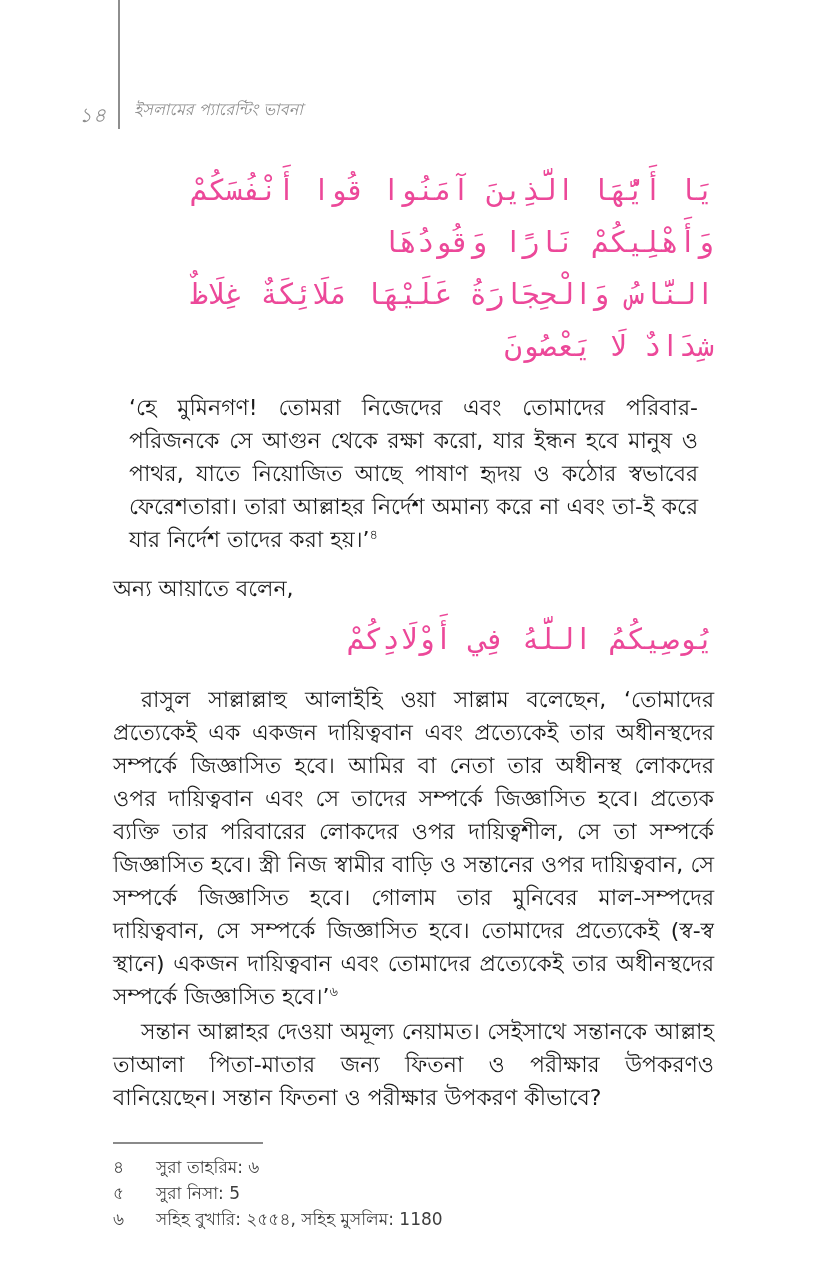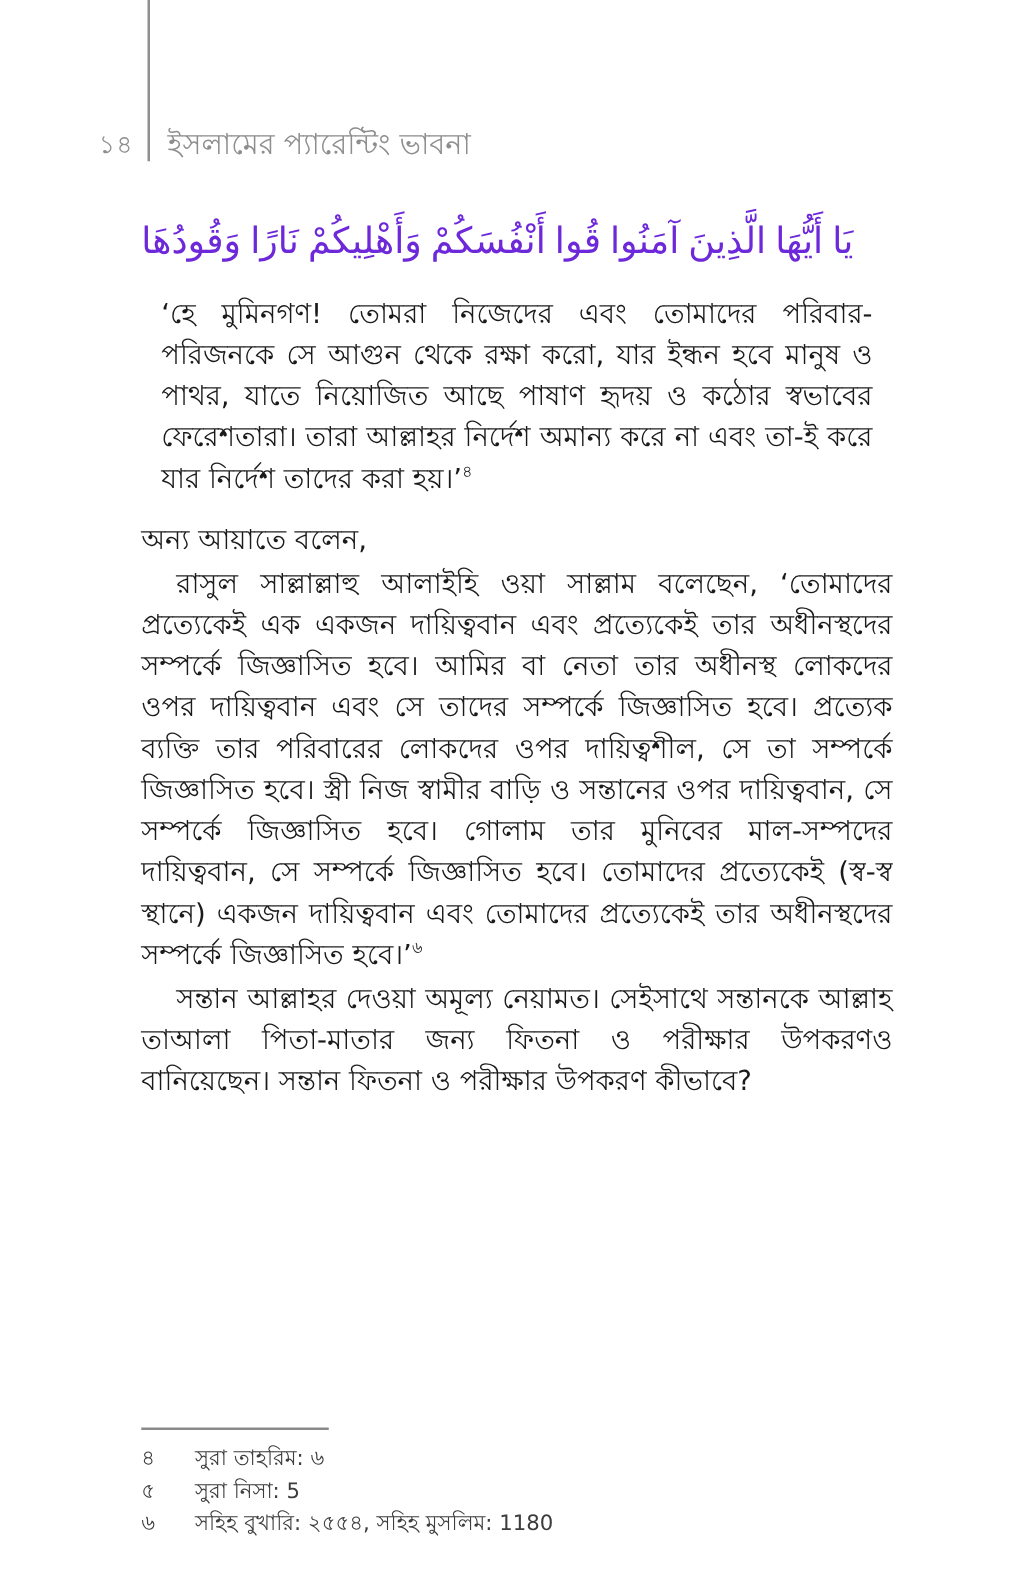--- a/index.html
+++ b/index.html
@@ -21,56 +21,57 @@
     height: 129px;
     background: #8e8e8e;
   }
   .running-head {
     position: absolute;
     top: 97px;
     left: 0;
     width: 695px;
     height: 32px;
     color: #8e8e8e;
+    font-style: italic;
   }
   .page-num {
     position: absolute;
     left: 55px;
     top: 3px;
     width: 52px;
     text-align: right;
     font-size: 20px;
     letter-spacing: 1px;
   }
   .book-title {
     position: absolute;
     left: 134px;
     top: 0;
-    font-size: 23px;
+    font-size: 16px;
   }
   .content {
     position: absolute;
     left: 113px;
     top: 152px;
     width: 601px;
     font-size: 22px;
     line-height: 33px;
     color: #1a1a1a;
     text-align: justify;
   }
   .para { margin: 0; }
   .arabic {
     direction: rtl;
-    text-align: left;
+    text-align: right;
     font-size: 29px;
     line-height: 52px;
-    color: #6d28d9;
+    color: #ec4899;
     margin-top: 15px;
     margin-bottom: 13px;
-    font-family: Liberation Serif, serif;
+    font-family: Liberation Mono, monospace;
   }
   .arabic.single { line-height: 56px; margin-top: 9px; margin-bottom: 13px; }
   .quote { margin: 16px; }
   .mt { margin-top: 2px; }
   .indent { text-indent: 28px; }
   sup.fn-ref {
     font-size: 13px;
     line-height: 0;
     vertical-align: super;
     color: #1a1a1a;
@@ -104,26 +105,30 @@
   <div class="running-head">
     <span class="page-num">১৪</span>
     <span class="book-title">ইসলামের প্যারেন্টিং ভাবনা</span>
   </div>
 
   <div class="content">
 
 
     <div class="arabic">
       <div>يَا أَيُّهَا الَّذِينَ آمَنُوا قُوا أَنْفُسَكُمْ وَأَهْلِيكُمْ نَارًا وَقُودُهَا</div>
+      <div>النَّاسُ وَالْحِجَارَةُ عَلَيْهَا مَلَائِكَةٌ غِلَاظٌ شِدَادٌ لَا يَعْصُونَ</div>
     </div>
 
     <p class="quote"><span>‘হে মুমিনগণ! তোমরা নিজেদের এবং তোমাদের পরিবার-পরিজনকে সে আগুন থেকে রক্ষা করো, যার ইন্ধন হবে মানুষ ও পাথর, যাতে নিয়োজিত আছে পাষাণ হৃদয় ও কঠোর স্বভাবের ফেরেশতারা। তারা আল্লাহর নির্দেশ অমান্য করে না এবং তা-ই করে যার নির্দেশ তাদের করা হয়।’</span><sup class="fn-ref">৪</sup></p>
 
     <p class="para mt">অন্য আয়াতে বলেন,</p>
 
+    <div class="arabic single">
+      <div>يُوصِيكُمُ اللَّهُ فِي أَوْلَادِكُمْ</div>
+    </div>
 
 
     <p class="para mt indent"><span>রাসুল সাল্লাল্লাহু আলাইহি ওয়া সাল্লাম বলেছেন, ‘তোমাদের প্রত্যেকেই এক একজন দায়িত্ববান এবং প্রত্যেকেই তার অধীনস্থদের সম্পর্কে জিজ্ঞাসিত হবে। আমির বা নেতা তার অধীনস্থ লোকদের ওপর দায়িত্ববান এবং সে তাদের সম্পর্কে জিজ্ঞাসিত হবে। প্রত্যেক ব্যক্তি তার পরিবারের লোকদের ওপর দায়িত্বশীল, সে তা সম্পর্কে জিজ্ঞাসিত হবে। স্ত্রী নিজ স্বামীর বাড়ি ও সন্তানের ওপর দায়িত্ববান, সে সম্পর্কে জিজ্ঞাসিত হবে। গোলাম তার মুনিবের মাল-সম্পদের দায়িত্ববান, সে সম্পর্কে জিজ্ঞাসিত হবে। তোমাদের প্রত্যেকেই (স্ব-স্ব স্থানে) একজন দায়িত্ববান এবং তোমাদের প্রত্যেকেই তার অধীনস্থদের সম্পর্কে জিজ্ঞাসিত হবে।’</span><sup class="fn-ref">৬</sup></p>
 
     <p class="para mt indent">সন্তান আল্লাহর দেওয়া অমূল্য নেয়ামত। সেইসাথে সন্তানকে আল্লাহ তাআলা পিতা-মাতার জন্য ফিতনা ও পরীক্ষার উপকরণও বানিয়েছেন। সন্তান ফিতনা ও পরীক্ষার উপকরণ কীভাবে?</p>
 
   </div>
 
   <div class="footnotes">
     <div class="fn-rule"></div>

